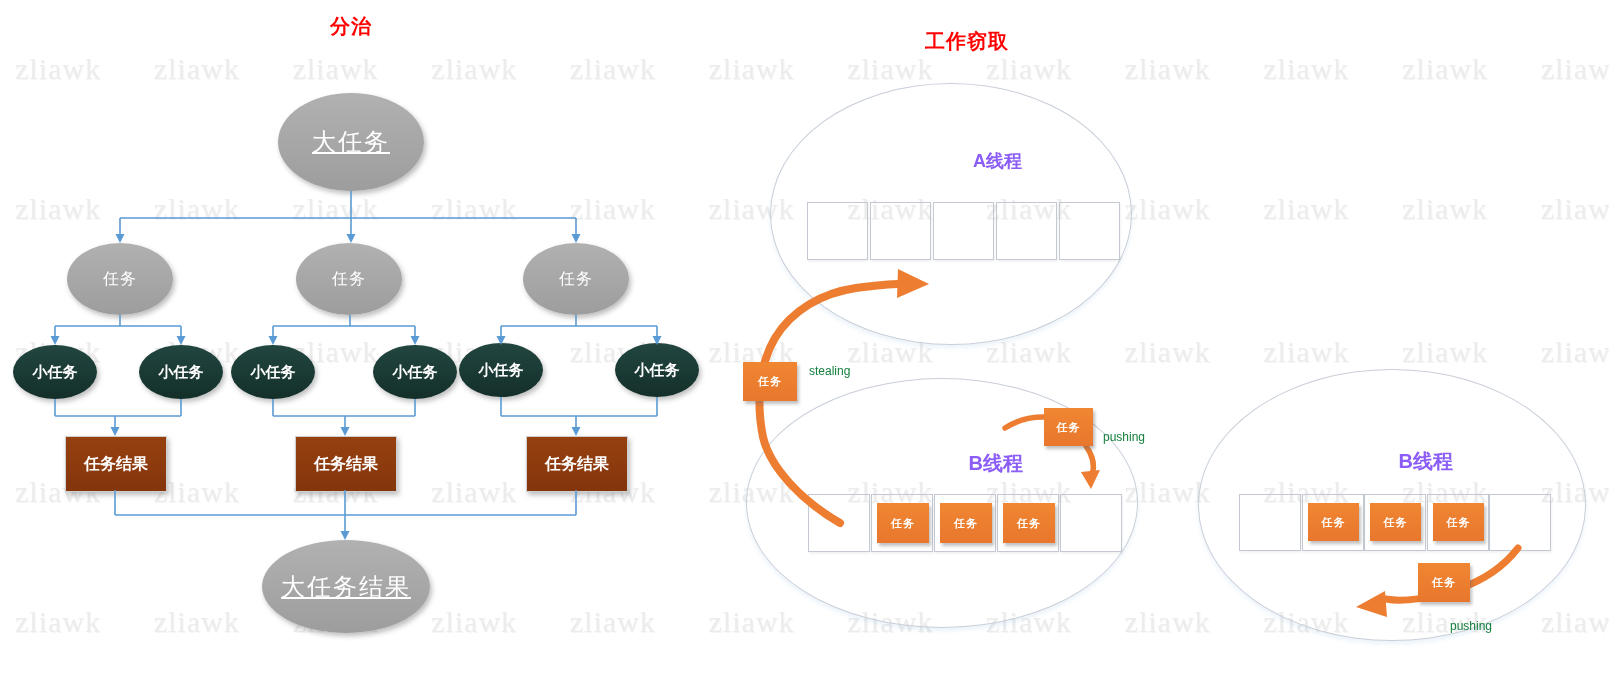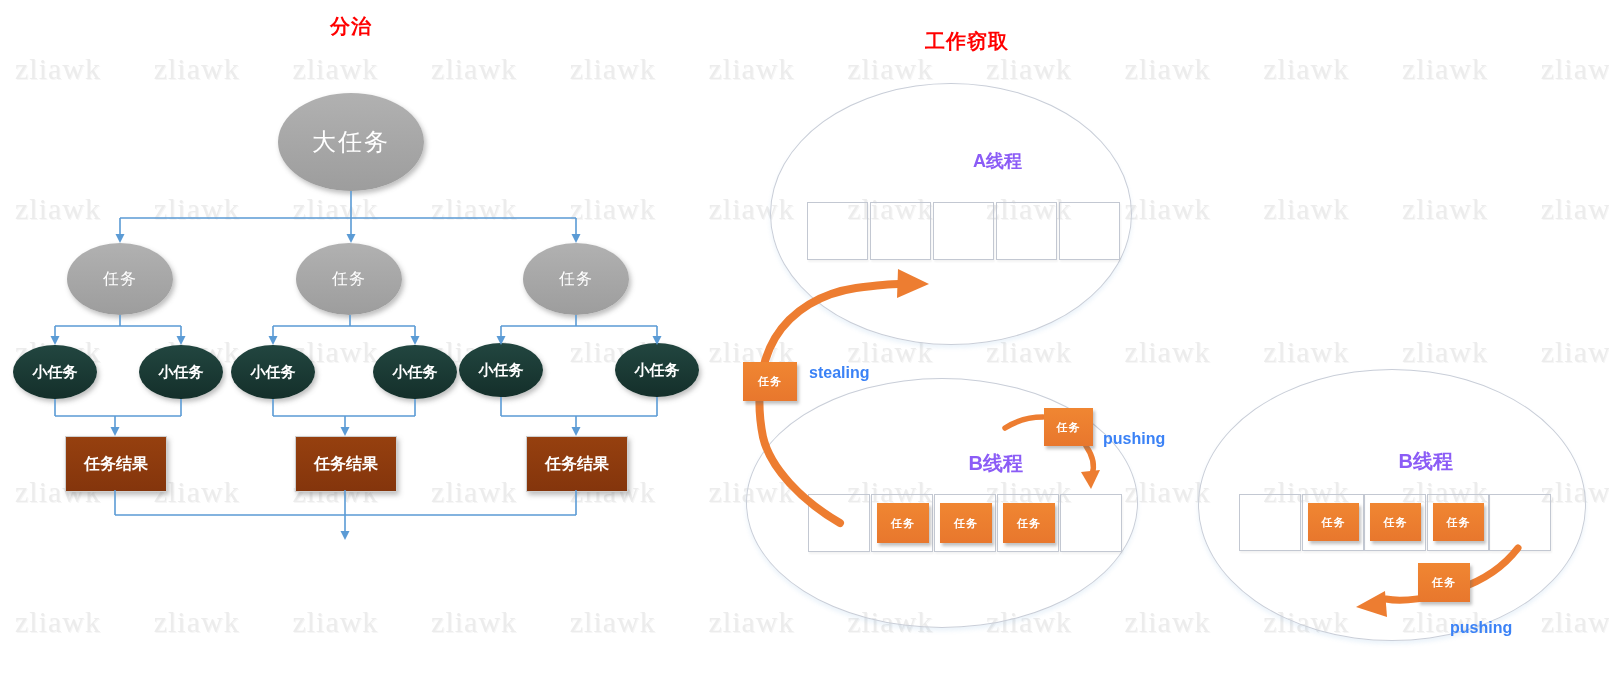--- a/index.html
+++ b/index.html
@@ -12,40 +12,40 @@
     position:absolute;font-family:"Liberation Serif",serif;
     font-size:30px;color:#ececec;letter-spacing:1px;
     text-shadow:1px 1px 0 #f6f6f6;user-select:none;white-space:nowrap;
   }
   
   .red-title{
     position:absolute;color:#ff0000;font-size:20px;font-weight:700;
     text-align:center;letter-spacing:1px;
   }
   .red-label{
-    position:absolute;color:#3b82f6;font-size:16px;font-weight:700;
+    position:absolute;color:#15803d;font-size:12px;font-weight:400;
   }
   .thread-label{
     position:absolute;color:#8b5cf6;font-weight:700;text-align:right;
   }
   
   .ellipse{
     position:absolute;border-radius:50%;display:flex;align-items:center;
     justify-content:center;color:#fff;
     box-shadow:2px 3px 5px rgba(110,110,110,.45);
   }
   .e-gray{background:linear-gradient(#b1b1b1,#9d9d9d);}
   .e-teal{background:linear-gradient(#224640,#142f2a);}
   .r-brown{
     position:absolute;background:linear-gradient(#96400f,#84350c);
     border:1px solid #cfcfcf;display:flex;align-items:center;justify-content:center;
     color:#fff;font-size:16px;font-weight:700;
     box-shadow:2px 3px 5px rgba(110,110,110,.45);
   }
-  .f24{font-size:24px;letter-spacing:2px;}
+  .f24{font-size:24px;letter-spacing:2px;text-decoration:underline;}
   .f16{font-size:16px;letter-spacing:1px;}
   .f15{font-size:15px;font-weight:700;}
   
   .thread-ellipse{
     position:absolute;border:1.4px solid #c9ced8;border-radius:50%;
     background:transparent;box-shadow:0 3px 4px rgba(91,155,213,.12);
   }
   .slot{
     position:absolute;background:transparent;border:1px solid #c3c8d2;
     box-shadow:1px 2px 2px rgba(0,0,0,.05);
@@ -141,20 +141,21 @@
   <div class="ellipse e-teal f15 shape" style="left:139px;top:345px;width:84px;height:54px;">小任务</div>
   <div class="ellipse e-teal f15 shape" style="left:231px;top:345px;width:84px;height:54px;">小任务</div>
   <div class="ellipse e-teal f15 shape" style="left:373px;top:345px;width:84px;height:54px;">小任务</div>
   <div class="ellipse e-teal f15 shape" style="left:459px;top:343px;width:84px;height:54px;">小任务</div>
   <div class="ellipse e-teal f15 shape" style="left:615px;top:343px;width:84px;height:54px;">小任务</div>
 
   <div class="r-brown shape" style="left:65px;top:436px;width:100px;height:54px;">任务结果</div>
   <div class="r-brown shape" style="left:295px;top:436px;width:100px;height:54px;">任务结果</div>
   <div class="r-brown shape" style="left:526px;top:436px;width:100px;height:54px;">任务结果</div>
 
+  <div class="ellipse e-gray f24 shape" style="left:262px;top:540px;width:168px;height:93px;">大任务结果</div>
 
   <div class="red-title shape" style="left:887px;top:28px;width:160px;">工作窃取</div>
 
   <div class="thread-ellipse" style="left:770px;top:83px;width:360px;height:260px;z-index:2;"></div>
   <div class="thread-label shape" style="left:902px;top:149px;width:120px;font-size:18px;">A线程</div>
   <div class="slot" style="left:807px;top:202px;width:59px;height:56px;z-index:3;"></div>
   <div class="slot" style="left:870px;top:202px;width:59px;height:56px;z-index:3;"></div>
   <div class="slot" style="left:933px;top:202px;width:59px;height:56px;z-index:3;"></div>
   <div class="slot" style="left:996px;top:202px;width:59px;height:56px;z-index:3;"></div>
   <div class="slot" style="left:1059px;top:202px;width:59px;height:56px;z-index:3;"></div>

